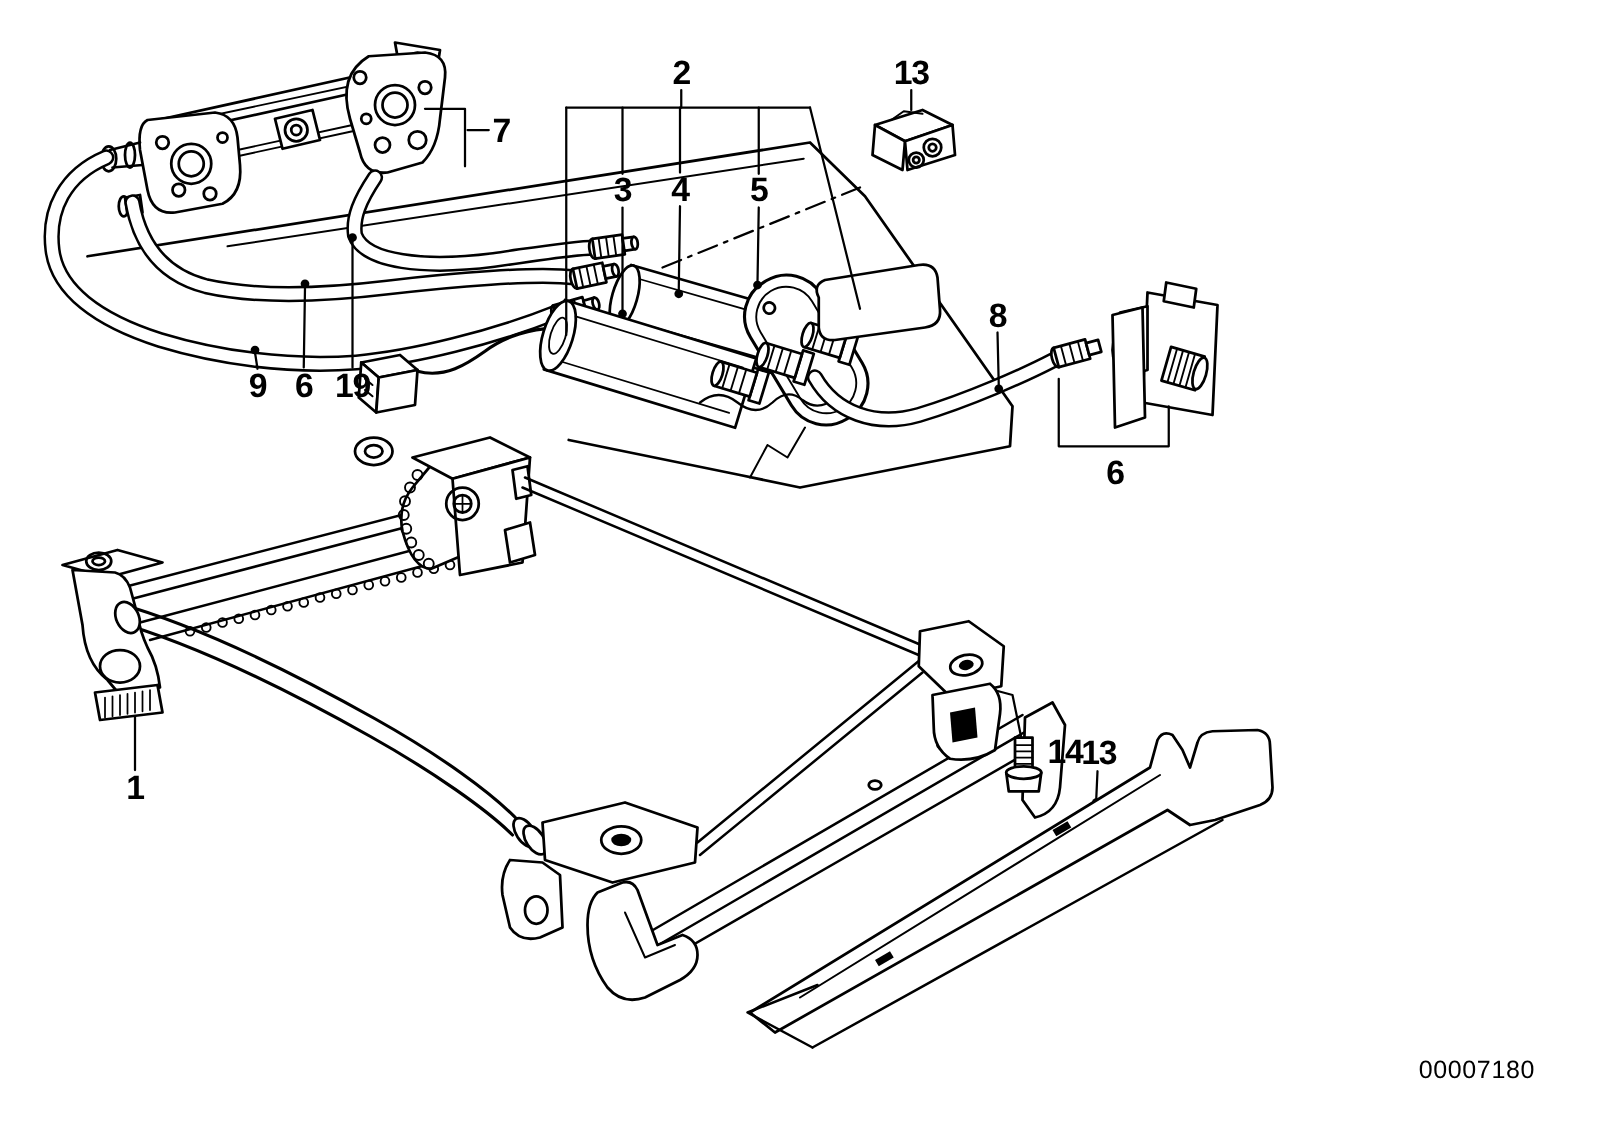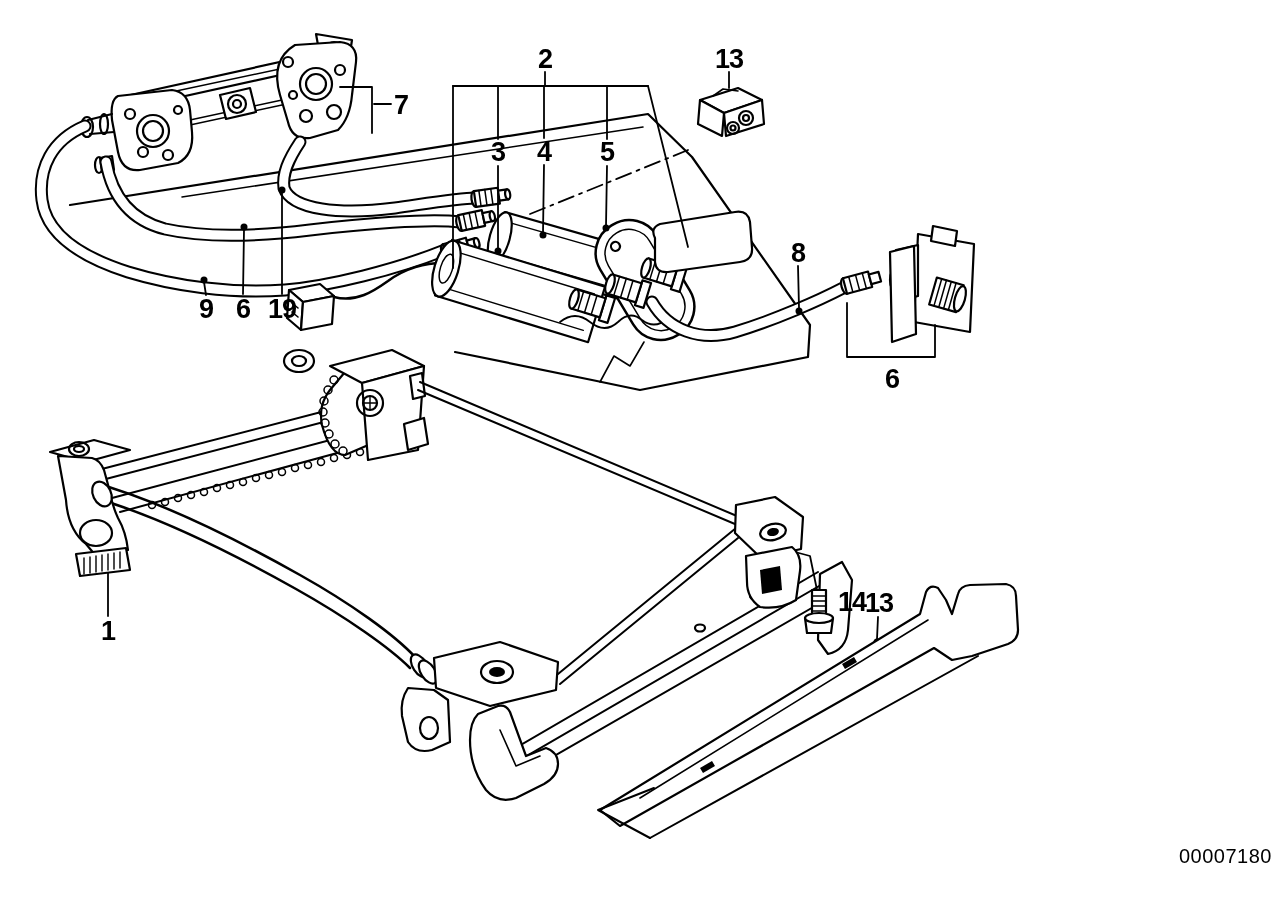--- a/index.html
+++ b/index.html
@@ -3,21 +3,21 @@
 <meta charset="utf-8">
 <style>
   html,body{margin:0;padding:0;background:#fff;}
   .stage{position:relative;width:1288px;height:910px;background:#fff;overflow:hidden;
          font-family:"Liberation Sans",sans-serif;}
   .stage svg{position:absolute;left:0;top:0;}
   .callout{position:absolute;transform:translate(-50%,-50%);
            font-family:"Liberation Sans",sans-serif;font-weight:bold;font-size:27px;
            color:#000;letter-spacing:-1px;line-height:1;cursor:default;user-select:none;}
   .plate-code{position:absolute;font-family:"Liberation Sans",sans-serif;font-size:20px;
-              color:#000;letter-spacing:0.5px;line-height:1;margin-left:44px;}
+              color:#000;letter-spacing:0.5px;line-height:1;}
   
   svg *{vector-effect:non-scaling-stroke;}
 </style>
 </head>
 <body>
 
 <div class="stage">
 
 <svg width="1288" height="910" viewBox="0 0 1288 910" fill="none" stroke="#000" stroke-width="2.2" stroke-linecap="round" stroke-linejoin="round">
 

